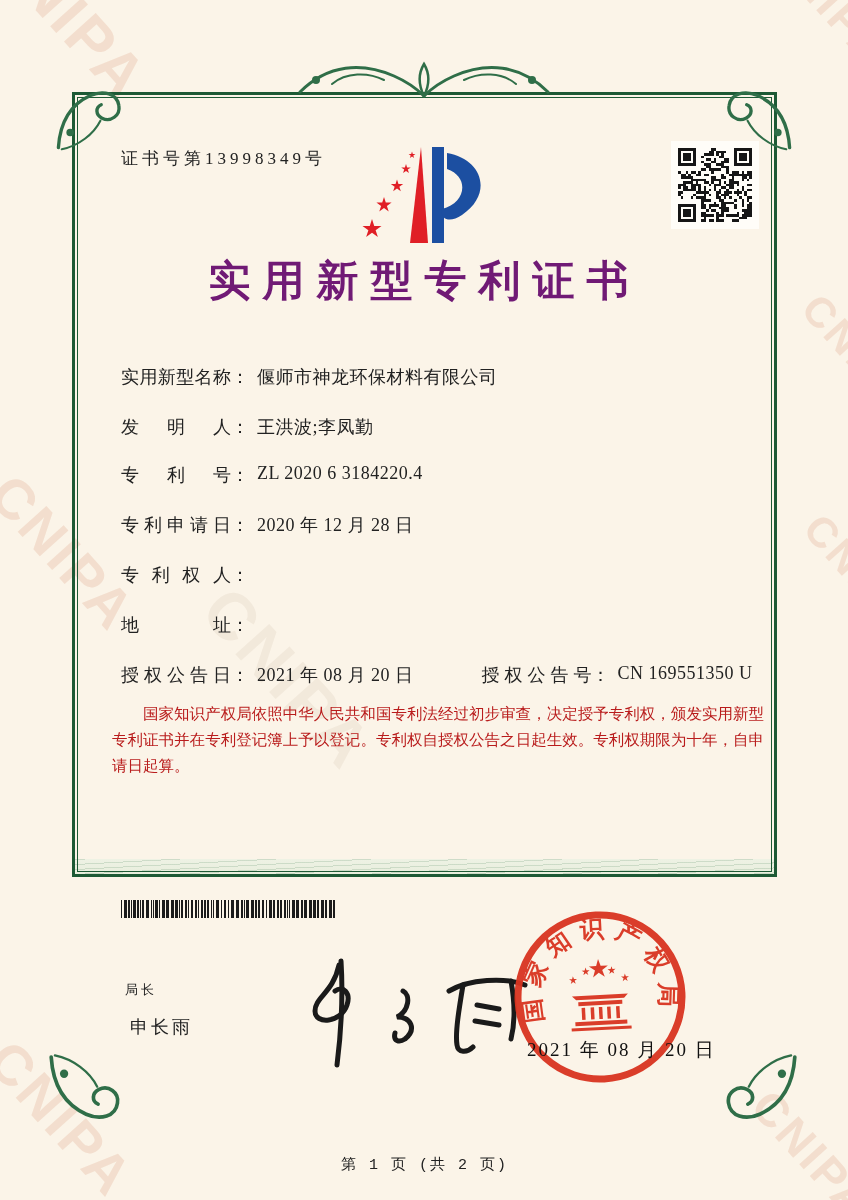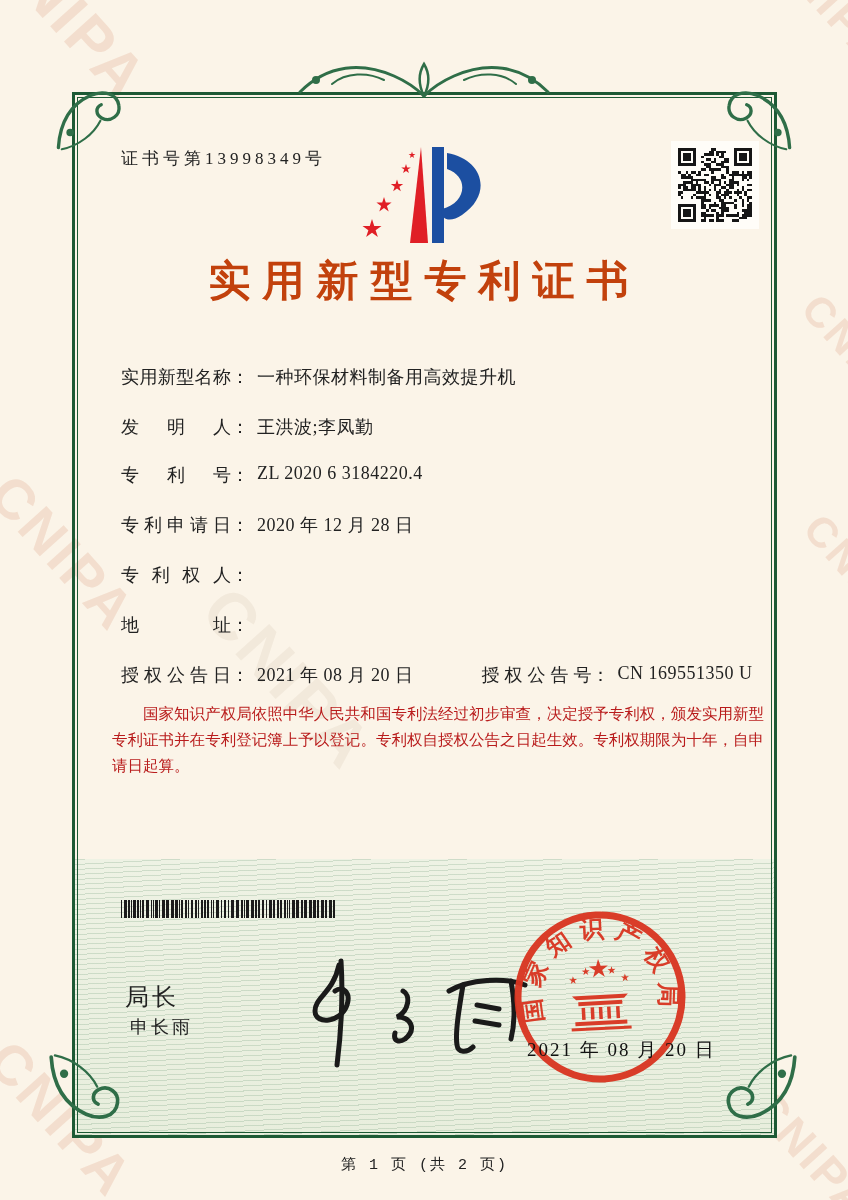--- a/index.html
+++ b/index.html
@@ -9,53 +9,53 @@
     background:#fbf4e8; overflow:hidden; color:#222;
   }
   
   .wm {
     position:absolute; font-family:"Liberation Sans",sans-serif; font-weight:bold;
     color:rgba(224,172,146,0.30); letter-spacing:3px; transform:rotate(48deg);
     user-select:none; white-space:nowrap; z-index:0;
   }
   
   .frame {
-    position:absolute; left:72px; top:92px; width:705px; height:1046px;
+    position:absolute; left:72px; top:92px; width:705px; height:785px;
     border:3px solid #1d5a35; z-index:1;
   }
   .frame::after { content:""; position:absolute; inset:2px; border:1px solid #1d5a35; pointer-events:none; }
   
   .guilloche {
     position:absolute; left:0; right:0; top:764px; bottom:0; z-index:0;
     background:
       repeating-linear-gradient(177deg, rgba(110,155,120,0.25) 0 1px, rgba(0,0,0,0) 1px 5px),
       linear-gradient(#eef2e4,#e8eedd);
   }
   .cert-no { position:absolute; left:46px; top:52px; font-size:17px; letter-spacing:4px; z-index:2; }
   .logo-box { position:absolute; left:273px; top:48px; width:145px; height:105px; z-index:2; }
   .qr-box {
     position:absolute; left:596px; top:46px; width:88px; height:88px;
     background:#fffdf8; padding:7px; z-index:2;
   }
   .doc-title {
     position:absolute; left:0; top:158px; width:100%; text-align:center;
-    font-size:42px; font-weight:bold; letter-spacing:12px; color:#c2410c; z-index:2;
+    font-size:42px; font-weight:bold; letter-spacing:12px; color:#701a75; z-index:2;
   }
   .f-row { position:absolute; left:46px; display:flex; font-size:18px; z-index:2; white-space:nowrap; }
   .f-row .flabel { display:inline-flex; justify-content:space-between; width:110px; color:#222; }
   .f-row .fcolon { margin-right:8px; }
   .f-row .fvalue { letter-spacing:0.5px; }
   .f-sub { display:flex; }
   .body-text {
     position:absolute; left:37px; top:606px; width:652px; z-index:2;
     font-size:15.5px; line-height:26px; text-align:justify; color:#b91c1c;
   }
   .body-text p { text-indent:2em; }
   .barcode { position:absolute; left:46px; top:805px; width:218px; height:18px; z-index:2; }
-  .officer-title { position:absolute; left:50px; top:886px; font-size:24px; letter-spacing:3px; z-index:2;
+  .officer-title { position:absolute; left:50px; top:886px; font-size:13px; letter-spacing:3px; z-index:2;
     font-family:"Liberation Sans","DejaVu Sans",sans-serif; }
   .officer-name { position:absolute; left:55px; top:920px; font-size:18px; letter-spacing:3px; z-index:2;
     font-family:Liberation Sans, sans-serif; }
   .signature { position:absolute; left:178px; top:858px; width:310px; height:120px; z-index:2; }
   .seal { position:absolute; left:437px; top:814px; width:176px; height:176px; z-index:3; transform:rotate(-3deg); opacity:0.95; }
   .seal-date { position:absolute; left:452px; top:942px; font-size:19px; letter-spacing:2px; color:#111; z-index:4; }
   .page-info { position:absolute; left:0; top:1060px; width:100%; text-align:center; font-size:15px; letter-spacing:2px; z-index:2;font-family:Liberation Mono, monospace; }
   .flourish { position:absolute; z-index:3; }
   .note-box {
     position:absolute; left:50%; top:1144px; transform:translateX(-50%);
@@ -125,21 +125,21 @@
     <div class="f-row" style="top:270px;">
       <span class="flabel js-justify">
           <span>实</span>
           <span>用</span>
           <span>新</span>
           <span>型</span>
           <span>名</span>
           <span>称</span>
         </span>
         <span class="fcolon">：</span>
-      <span class="fvalue">一种环保材料制备用高效提升机</span>
+      <span class="fvalue">偃师市神龙环保材料有限公司</span>
     </div>
     <div class="f-row" style="top:320px;">
       <span class="flabel js-justify">
           <span>发</span>
           <span>明</span>
           <span>人</span>
         </span>
         <span class="fcolon">：</span>
       <span class="fvalue">王洪波;李凤勤</span>
     </div>

